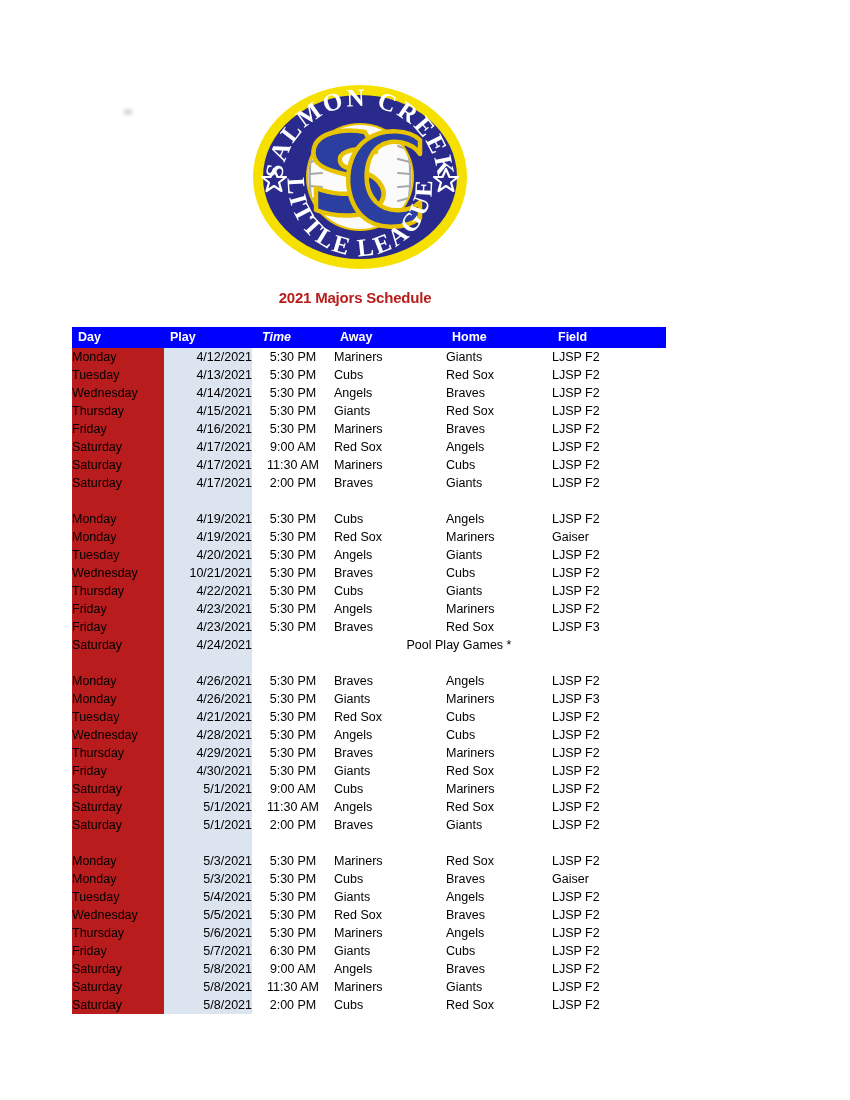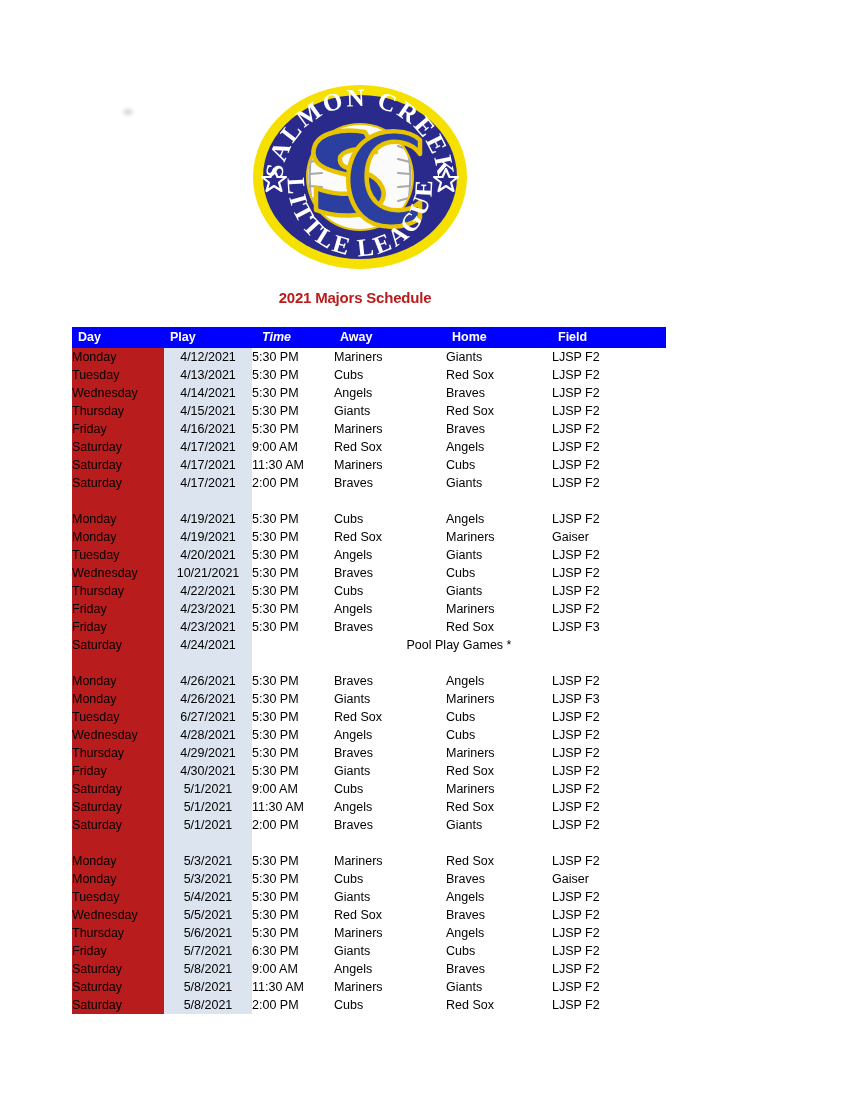--- a/index.html
+++ b/index.html
@@ -85,22 +85,22 @@
 
   table.sched tbody td {
     height: 18px;
     line-height: 18px;
     padding: 0;
     vertical-align: middle;
     white-space: nowrap;
     font-size: 12.5px;
   }
   td.cell-day   { background: #b91c1c; padding-left: 2px; }
-  td.cell-date  { background: #DCE4EF; text-align: center; padding-right: 4px; }
-  td.cell-time  { text-align: left; padding-right: 6px; }
+  td.cell-date  { background: #DCE4EF; text-align: right; padding-right: 4px; }
+  td.cell-time  { text-align: center; padding-right: 6px; }
   td.cell-away  { padding-left: 2px; }
   td.cell-home  { padding-left: 2px; }
   td.cell-field { padding-left: 2px; }
 
   tr.spacer td { height: 18px; line-height: 18px; }
   td.cell-note { text-align: center; padding: 0; }
 </style>
 </head>
 <body>
 
@@ -342,21 +342,21 @@
         <tr>
           <td class="cell-day">Monday</td>
           <td class="cell-date">4/26/2021</td>
           <td class="cell-time">5:30 PM</td>
           <td class="cell-away">Giants</td>
           <td class="cell-home">Mariners</td>
           <td class="cell-field">LJSP F3</td>
         </tr>
         <tr>
           <td class="cell-day">Tuesday</td>
-          <td class="cell-date">6/27/2021</td>
+          <td class="cell-date">4/21/2021</td>
           <td class="cell-time">5:30 PM</td>
           <td class="cell-away">Red Sox</td>
           <td class="cell-home">Cubs</td>
           <td class="cell-field">LJSP F2</td>
         </tr>
         <tr>
           <td class="cell-day">Wednesday</td>
           <td class="cell-date">4/28/2021</td>
           <td class="cell-time">5:30 PM</td>
           <td class="cell-away">Angels</td>

